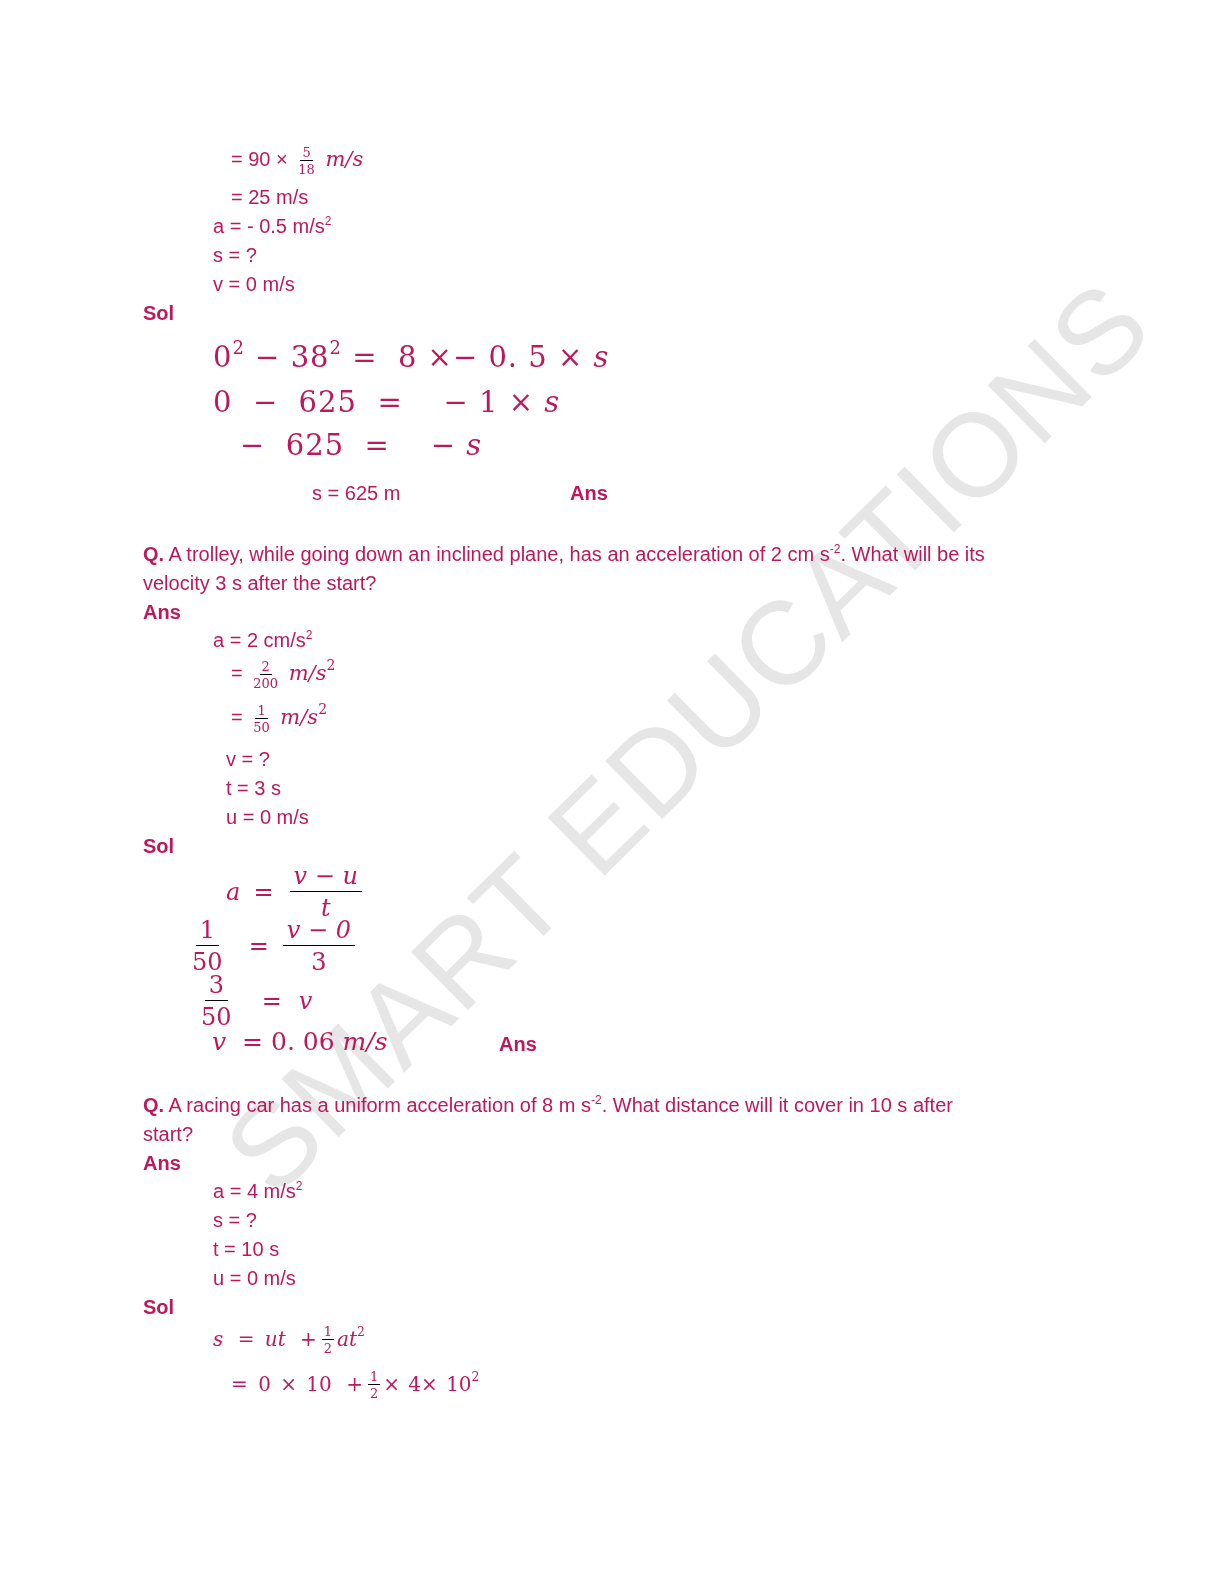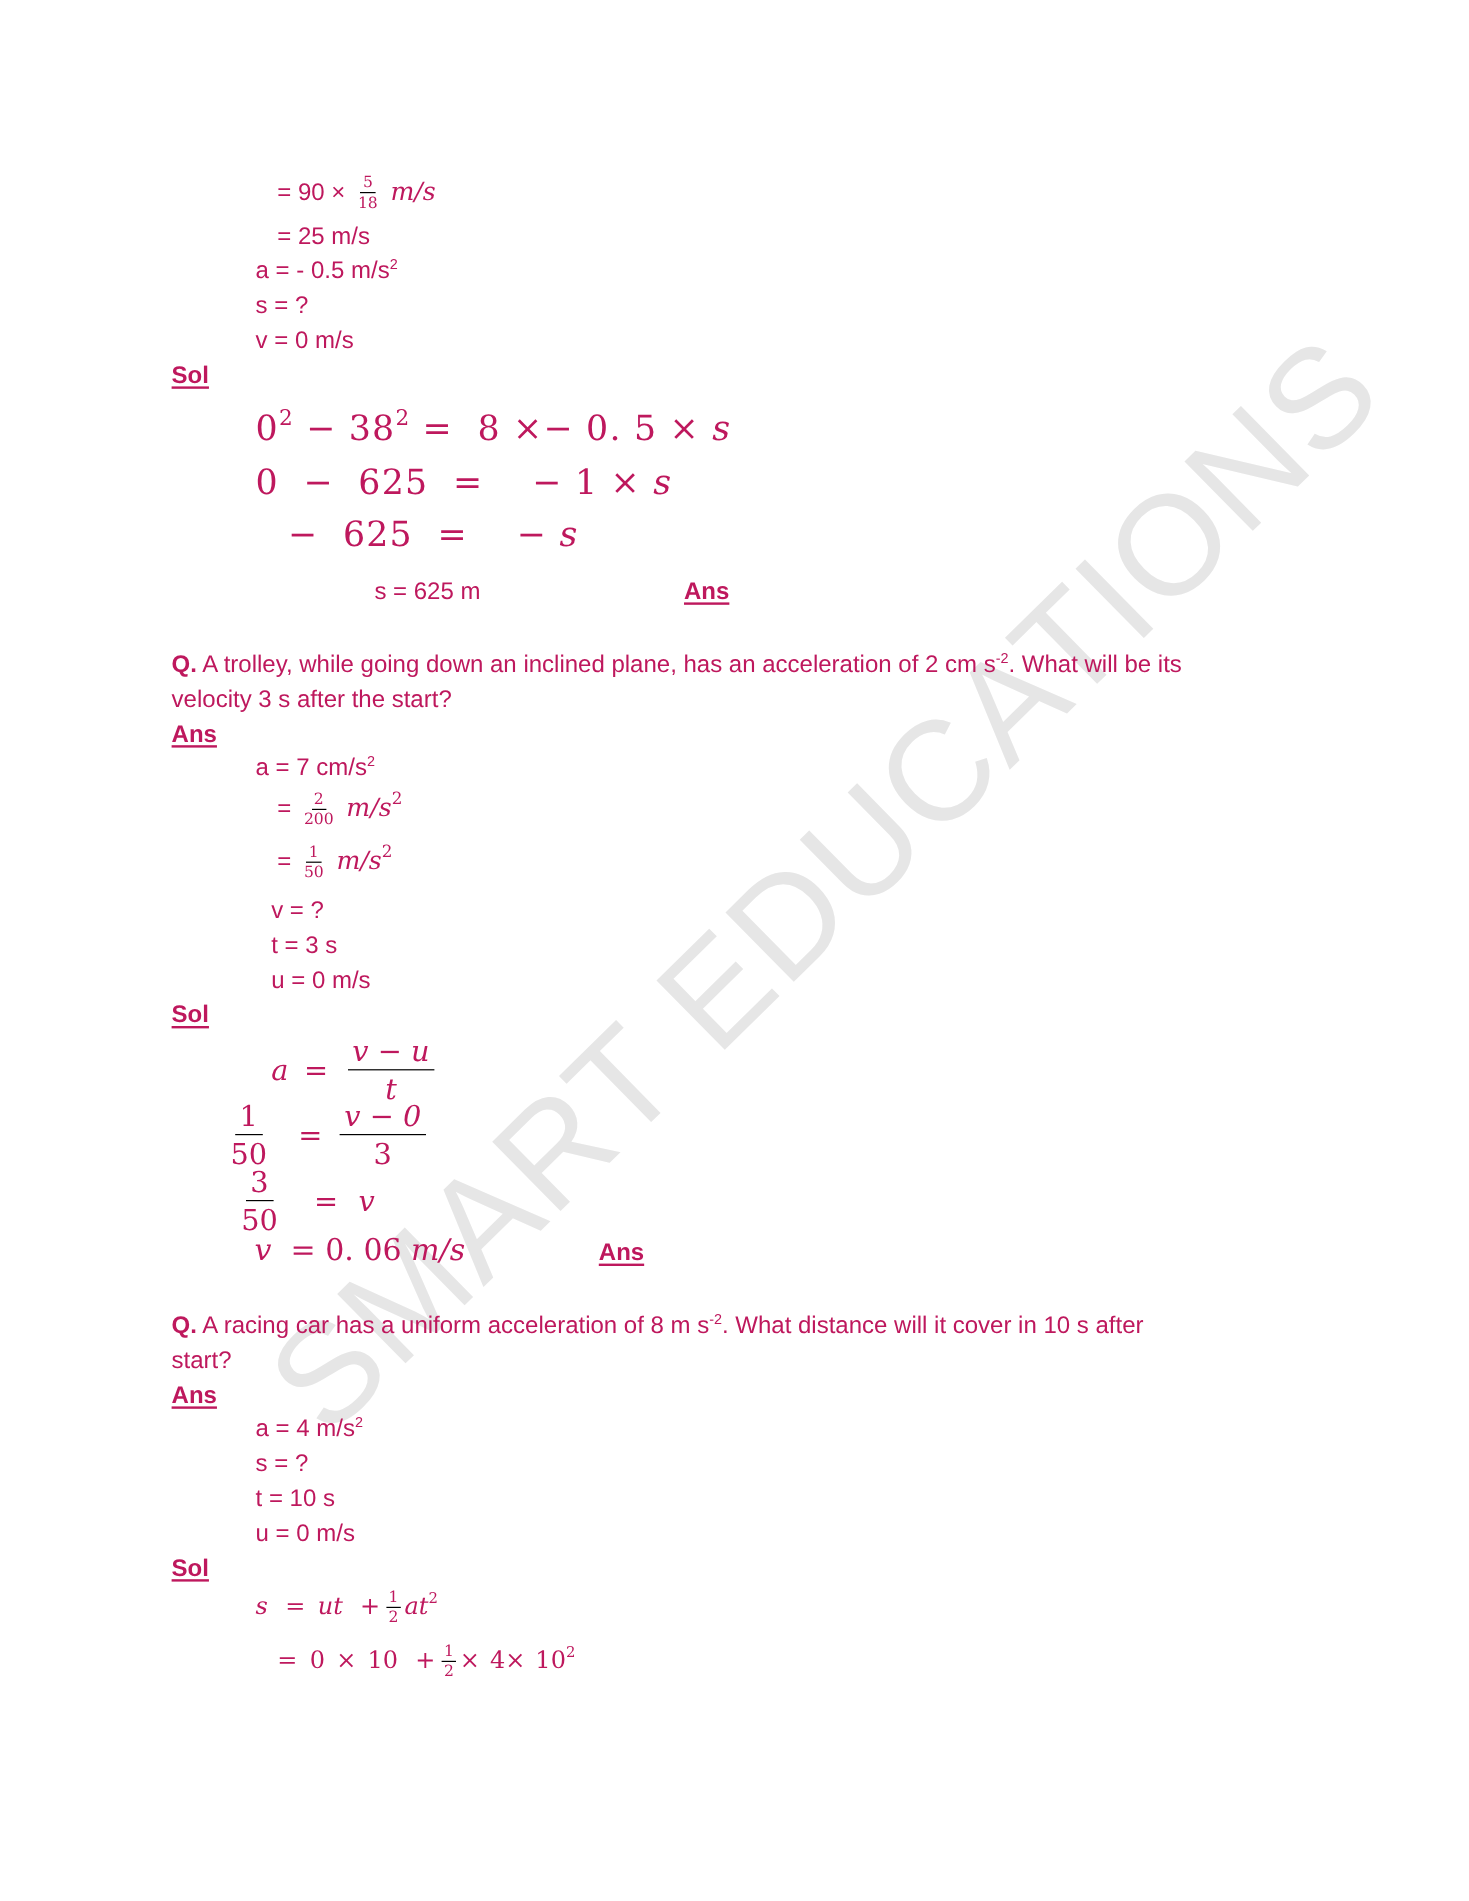--- a/index.html
+++ b/index.html
@@ -18,21 +18,21 @@
     white-space: nowrap;
     text-align: center;
     z-index: 0;
     user-select: none;
   }
   .ln { position: absolute; z-index: 1; white-space: nowrap; color: #be185d; }
   .sans { font-family: "Liberation Sans", sans-serif; font-size: 20px; }
   .math { font-family: "DejaVu Serif", serif; }
   .m-big { font-family: "DejaVu Serif", serif; font-size: 29px; letter-spacing: 1px; }
   .it { font-style: italic; }
-  .lbl { font-family: "Liberation Sans", sans-serif; font-weight: bold; font-size: 20px; text-decoration: underline; text-underline-offset: 3px; }
+  .lbl { font-family: "Liberation Sans", sans-serif; font-weight: bold; font-size: 20px; text-underline-offset: 3px; }
   .qb { font-weight: bold; }
   sup { font-size: 0.6em; vertical-align: super; line-height: 0; }
   .msup { font-size: 0.62em; position: relative; top: -0.75em; }
   .frac { display: inline-flex; flex-direction: column; align-items: center; vertical-align: middle; line-height: 1; margin: 0 3px; }
   .frac .num { padding: 0 2px 1px; border-bottom: 1.3px solid #000; }
   .frac .den { padding: 2px 2px 0; }
   .frac.small { font-size: 13px; }
   .frac.med { font-size: 24px; }
   .frac.med .num { padding: 0 4px 3px; }
   .frac.med .den { padding: 4px 4px 0; }
@@ -74,21 +74,21 @@
   <div class="ln sans" style="left:312px; top:482px;">s = 625 m</div>
   <div class="ln lbl" style="left:570px; top:482px;">Ans</div>
 
   <div class="ln sans" style="left:143px; top:543px;">
     <span class="qb">Q.</span><span> A trolley, while going down an inclined plane, has an acceleration of 2 cm s</span><sup>-2</sup><span>. What will be its</span>
   </div>
   <div class="ln sans" style="left:143px; top:572px;">velocity 3 s after the start?</div>
   <div class="ln lbl" style="left:143px; top:601px;">Ans</div>
 
   <div class="ln sans" style="left:213px; top:629px;">
-    <span>a = 7 cm/s</span><sup>2</sup>
+    <span>a = 2 cm/s</span><sup>2</sup>
   </div>
   <div class="ln sans" style="left:231px; top:660px;">
     <span>=</span>
     <span class="frac small math">
       <span class="num">2</span>
       <span class="den">200</span>
     </span>
     <span class="math it" style="font-size:21px;">m/s</span><span class="math msup" style="font-size:14px; top:-10px;">2</span>
   </div>
   <div class="ln sans" style="left:231px; top:704px;">

